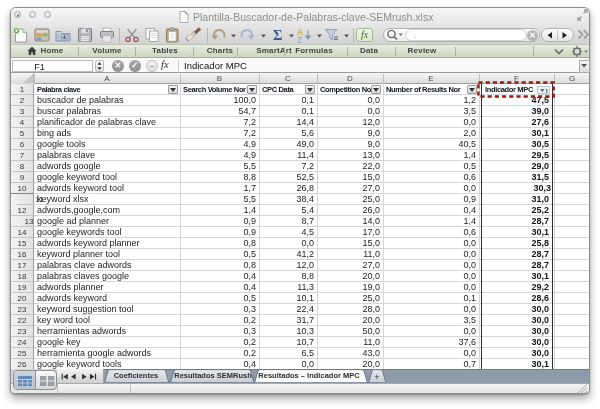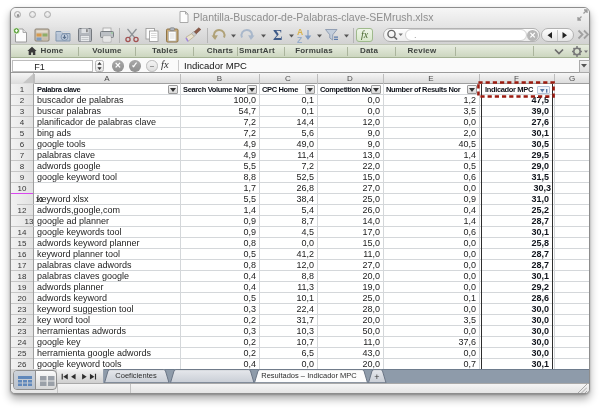--- a/index.html
+++ b/index.html
@@ -7,21 +7,21 @@
 #win{left:10px;top:7px;width:580px;height:387px;border:1px solid #8d8d8d;border-radius:6px 6px 5px 5px;
  background:#e8e8e8;box-shadow:0 5px 9px rgba(0,0,0,.33),0 1px 2px rgba(0,0,0,.25);overflow:hidden}
 .tl{width:7px;height:7px;border-radius:50%;border:1px solid #a9a9a9;background:radial-gradient(circle at 50% 35%,#f4f4f4,#d8d8d8);top:4px}
 .num{font-size:8px;color:#333;text-align:center}
 .hl{font-size:8px;color:#4a4a4a;text-align:center}
 .cell{font-size:9px;color:#1c1c1c;white-space:nowrap;overflow:hidden;line-height:11px;height:11px}
 .rt{text-align:right}
 .b{font-weight:bold}
 .fb{width:10px;height:9px;border:1px solid #9b9b9b;background:linear-gradient(#f6f6f6,#d8d8d8);border-radius:1px}
 .fb svg{display:block;margin:2px auto 0}
-.tabtxt{font-size:7.5px;font-weight:normal;line-height:13.5px;color:#2d2d2d;white-space:nowrap}
+.tabtxt{font-size:7.5px;font-weight:bold;line-height:13.5px;color:#2d2d2d;white-space:nowrap}
 </style></head><body>
 <div id="s">
 <div class="ab" id="win"></div>
 
 <div class="ab" style="left:11px;top:8px;width:578px;height:20px;background:linear-gradient(#f6f6f6,#e3e3e3);border-radius:5px 5px 0 0"></div>
 <div class="ab tl" style="left:13.5px;top:11px;position:absolute">
       <div class="ab" style="left:2px;top:2px;width:2.5px;height:2.5px;border-radius:50%;background:#909090"></div>
     </div>
 <div class="ab tl" style="left:29.0px;top:11px;position:absolute"></div>
 <div class="ab tl" style="left:43.5px;top:11px;position:absolute"></div>
@@ -154,21 +154,21 @@
 <g stroke="#a0a0a0" stroke-width="1.8" fill="none">
         <path d="M1.5 1.5 L5.5 5.5 L1.5 9.5"></path>
         <path d="M7 1.5 L11 5.5 L7 9.5"></path>
       </g>
     </svg>
 <div class="ab" style="left:11px;top:44px;width:578px;height:14px;background:linear-gradient(#e7ece0,#ccd6bf);border-top:1px solid #c0c6b6;border-bottom:1px solid #a3b193"></div>
 <div class="ab" style="left:17px;top:46px;width:70px;text-align:center;font-size:8px;font-weight:bold;color:#3f4440;letter-spacing:.2px">Home</div>
 <div class="ab" style="left:72px;top:46px;width:70px;text-align:center;font-size:8px;font-weight:bold;color:#3f4440;letter-spacing:.2px">Volume</div>
 <div class="ab" style="left:130px;top:46px;width:70px;text-align:center;font-size:8px;font-weight:bold;color:#3f4440;letter-spacing:.2px">Tables</div>
 <div class="ab" style="left:185px;top:46px;width:70px;text-align:center;font-size:8px;font-weight:bold;color:#3f4440;letter-spacing:.2px">Charts</div>
-<div class="ab" style="left:222px;top:46px;width:70px;text-align:center;font-size:8px;font-weight:bold;color:#3f4440;letter-spacing:.2px">SmartArt</div>
+<div class="ab" style="left:222px;top:46px;width:70px;text-align:right;font-size:8px;font-weight:bold;color:#3f4440;letter-spacing:.2px">SmartArt</div>
 <div class="ab" style="left:279px;top:46px;width:70px;text-align:center;font-size:8px;font-weight:bold;color:#3f4440;letter-spacing:.2px">Formulas</div>
 <div class="ab" style="left:334px;top:46px;width:70px;text-align:center;font-size:8px;font-weight:bold;color:#3f4440;letter-spacing:.2px">Data</div>
 <div class="ab" style="left:387px;top:46px;width:70px;text-align:center;font-size:8px;font-weight:bold;color:#3f4440;letter-spacing:.2px">Review</div>
 <div class="ab" style="left:78.3px;top:47px;width:1px;height:9px;background:#aab49c"></div>
 <div class="ab" style="left:135px;top:47px;width:1px;height:9px;background:#aab49c"></div>
 <div class="ab" style="left:192.5px;top:47px;width:1px;height:9px;background:#aab49c"></div>
 <div class="ab" style="left:236.5px;top:47px;width:1px;height:9px;background:#aab49c"></div>
 <div class="ab" style="left:284px;top:47px;width:1px;height:9px;background:#aab49c"></div>
 <div class="ab" style="left:347px;top:47px;width:1px;height:9px;background:#aab49c"></div>
 <div class="ab" style="left:394.5px;top:47px;width:1px;height:9px;background:#aab49c"></div>
@@ -281,21 +281,21 @@
 <div class="ab" style="left:34px;top:292px;width:555px;height:1px;background:#d4d7da"></div>
 <div class="ab" style="left:34px;top:303px;width:555px;height:1px;background:#d4d7da"></div>
 <div class="ab" style="left:34px;top:314px;width:555px;height:1px;background:#d4d7da"></div>
 <div class="ab" style="left:34px;top:325px;width:555px;height:1px;background:#d4d7da"></div>
 <div class="ab" style="left:34px;top:336px;width:555px;height:1px;background:#d4d7da"></div>
 <div class="ab" style="left:34px;top:347px;width:555px;height:1px;background:#d4d7da"></div>
 <div class="ab" style="left:34px;top:358px;width:555px;height:1px;background:#d4d7da"></div>
 <div class="ab" style="left:34px;top:369px;width:555px;height:1px;background:#d4d7da"></div>
 <div class="ab cell b" style="left:37px;top:84px;width:136px;color:#10141c;font-size:7.5px;letter-spacing:-0.35px">Palabra clave</div>
 <div class="ab cell b" style="left:183px;top:84px;width:69px;color:#10141c;font-size:7.5px;letter-spacing:-0.35px">Search Volume Nor</div>
-<div class="ab cell b" style="left:262px;top:84px;width:48px;color:#10141c;font-size:7.5px;letter-spacing:-0.35px">CPC Home</div>
+<div class="ab cell b" style="left:262px;top:84px;width:48px;color:#10141c;font-size:7.5px;letter-spacing:-0.35px">CPC Data</div>
 <div class="ab cell b" style="left:320px;top:84px;width:56px;color:#10141c;font-size:7.5px;letter-spacing:-0.35px">Competition Nor</div>
 <div class="ab cell b" style="left:386px;top:84px;width:86px;color:#10141c;font-size:7.5px;letter-spacing:-0.35px">Number of Results Nor</div>
 <div class="ab cell b" style="left:485px;top:84px;width:62px;color:#10141c;font-size:7.5px;letter-spacing:-0.35px">Indicador MPC</div>
 <div class="ab fb" style="left:168px;top:85px">
       <svg width="6" height="4" viewBox="0 0 6 4">
         <path d="M0 0h6L3 4z" fill="#333"></path>
       </svg>
     </div>
 <div class="ab fb" style="left:247px;top:85px">
       <svg width="6" height="4" viewBox="0 0 6 4">
@@ -364,20 +364,21 @@
 <div class="ab cell rt" style="left:259px;top:161px;width:55px">7,2</div>
 <div class="ab cell rt" style="left:317px;top:161px;width:63px">22,0</div>
 <div class="ab cell rt" style="left:383px;top:161px;width:93px">0,5</div>
 <div class="ab cell rt b" style="left:479px;top:161px;width:70px;color:#10141c">29,0</div>
 <div class="ab cell" style="left:37px;top:172px;width:140px">google keyword tool</div>
 <div class="ab cell rt" style="left:180px;top:172px;width:76px">8,8</div>
 <div class="ab cell rt" style="left:259px;top:172px;width:55px">52,5</div>
 <div class="ab cell rt" style="left:317px;top:172px;width:63px">15,0</div>
 <div class="ab cell rt" style="left:383px;top:172px;width:93px">0,6</div>
 <div class="ab cell rt b" style="left:479px;top:172px;width:70px;color:#10141c">31,5</div>
+<div class="ab cell" style="left:37px;top:183px;width:140px">adwords keyword tool</div>
 <div class="ab cell rt" style="left:180px;top:183px;width:76px">1,7</div>
 <div class="ab cell rt" style="left:259px;top:183px;width:55px">26,8</div>
 <div class="ab cell rt" style="left:317px;top:183px;width:63px">27,0</div>
 <div class="ab cell rt" style="left:383px;top:183px;width:93px">0,0</div>
 <div class="ab cell rt b" style="left:479px;top:183px;width:72px;color:#10141c">30,3</div>
 <div class="ab cell" style="left:37px;top:194px;width:140px">keyword xlsx</div>
 <div class="ab cell rt" style="left:180px;top:194px;width:76px">5,5</div>
 <div class="ab cell rt" style="left:259px;top:194px;width:55px">38,4</div>
 <div class="ab cell rt" style="left:317px;top:194px;width:63px">25,0</div>
 <div class="ab cell rt" style="left:383px;top:194px;width:93px">0,9</div>
@@ -496,20 +497,21 @@
           <stop offset="1" stop-color="#c9ced6"></stop>
         </linearGradient>
       </defs>
 <path d="M0.5 13.8 L4.0 2 Q4.5 .6 6.0 .6 L59.5 .6 Q61 .6 61.5 2 L65 13.8 z" fill="url(#tg)" stroke="#6a7585" stroke-width="1"></path>
 <path d="M66.5 13.8 L70.0 2 Q70.5 .6 72.0 .6 L144.5 .6 Q146 .6 146.5 2 L150 13.8 z" fill="url(#tg)" stroke="#6a7585" stroke-width="1"></path>
 <path d="M264.5 13.8 L268.0 2 Q268.5 .6 270.0 .6 L276.5 .6 Q278 .6 278.5 2 L282 13.8 z" fill="url(#tg)" stroke="#6a7585" stroke-width="1"></path>
 <text x="273" y="10.5" font-size="9" fill="#333" text-anchor="middle">+</text>
 <path d="M150.5 13.8 L154.0 2 Q154.5 .6 156.0 .6 L258.0 .6 Q259.5 .6 260.0 2 L263.5 13.8 z" fill="#fcfcfc" stroke="#6a7585" stroke-width="1"></path>
 </svg>
 <div class="ab tabtxt" style="left:110px;top:369px;width:52px;text-align:center">Coeficientes</div>
+<div class="ab tabtxt" style="left:172px;top:369px;width:82px;text-align:center">Resultados SEMRush</div>
 <div class="ab tabtxt b" style="left:256px;top:369px;width:106px;text-align:center">Resultados – Indicador MPC</div>
 <div class="ab" style="left:11px;top:383px;width:578px;height:10px;background:linear-gradient(#f5f5f5,#e4e4e4);border-top:1px solid #a9a9a9;border-radius:0 0 4px 4px"></div>
 <div class="ab" style="left:57px;top:384px;width:1px;height:9px;background:#c2c2c2"></div>
 <div class="ab" style="left:130px;top:384px;width:1px;height:9px;background:#c2c2c2"></div>
 <svg class="ab" style="left:572px;top:383.5px" width="15" height="9" viewBox="0 0 15 9">
 <g stroke="#a8a8a8" stroke-width="1">
         <path d="M6 9 L15 0M9.5 9 L15 3.5M13 9 L15 7"></path>
       </g>
     </svg>
 <div class="ab" style="left:13px;top:370px;width:44px;height:20px;border:1px solid #8f8f8f;border-radius:4px;background:linear-gradient(#fafafa,#d8d8d8);overflow:hidden">

